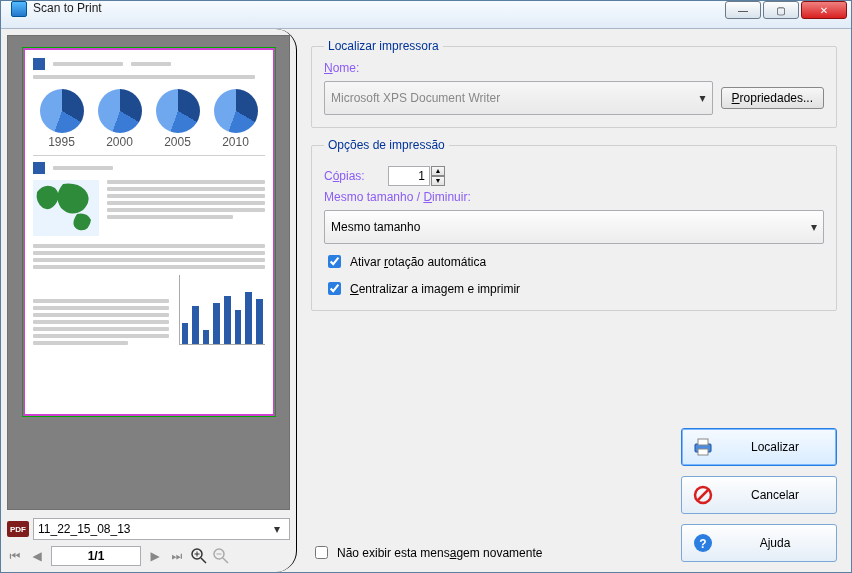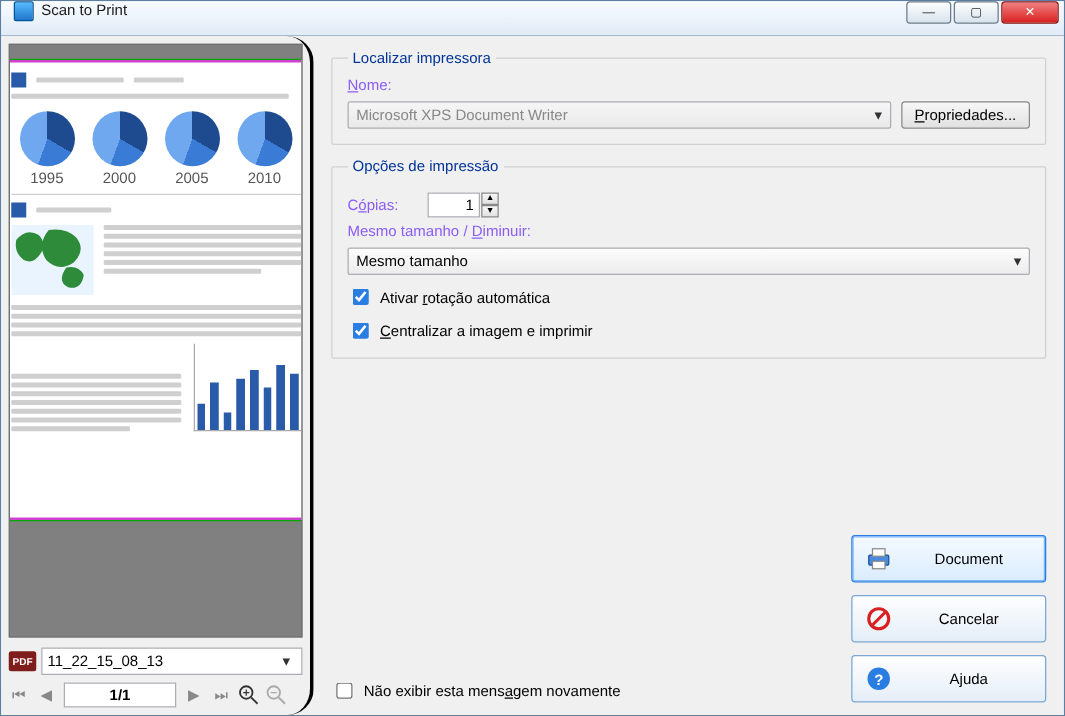--- a/index.html
+++ b/index.html
@@ -5,21 +5,21 @@
   * { box-sizing: border-box; font-family: "Segoe UI", Tahoma, sans-serif; font-size: 12px; }
   body { margin: 0; background: #cde; width: 852px; height: 573px; overflow: hidden; }
   .window { width: 852px; height: 573px; background: #fff; border: 1px solid #5a7fa0; box-shadow: 0 0 4px rgba(0,0,0,.3); display: flex; flex-direction: column; }
   .titlebar { height: 28px; background: linear-gradient(#f7fbff,#e1ecf7); border-bottom:1px solid #a8b8c8; display:flex; align-items:flex-start; padding:0 4px; }
   .titlebar .app-icon { width:16px; height:16px; margin:0 6px; background:linear-gradient(#5bf,#27c); border:1px solid #059; border-radius:2px; }
   .titlebar .title { flex:1; color:#1a1a1a; }
   .winbtns { display:flex; gap:2px; }
   .winbtn { width:36px; height:18px; border:1px solid #6a7a8a; border-radius:3px; background:linear-gradient(#fefefe,#d8e3ec); display:flex; align-items:center; justify-content:center; color:#2a2a2a; font-size:10px; cursor:pointer; }
   .winbtn.close { background:linear-gradient(#f08080,#d92020); border-color:#8a1010; color:#fff; width:46px; }
   .content { flex:1; display:flex; background:#f0f0f0; }
-  .left-pane { width:250px; background:#f0f0f0; border-right:3px solid #000000; display:flex; flex-direction:column; padding:6px;border-radius:21px; }
+  .left-pane { width:296px; background:#f0f0f0; border-right:1px solid #000000; display:flex; flex-direction:column; padding:6px;border-radius:21px; }
   .preview-frame { flex:1; background:#808080; border:1px solid #707070; display:flex; flex-direction:column; align-items:center; padding:12px 0; overflow:hidden; }
   .page { width:252px; height:368px; background:#fff; border:2px solid #d040d0; outline:1px solid #0a0; position:relative; padding:8px; }
   .pg-row { display:flex; align-items:center; gap:8px; }
   .sq { width:12px; height:12px; background:#2a5ba8; }
   .line { height:4px; background:#cfcfcf; border-radius:1px; }
   .pies { display:flex; justify-content:space-around; margin:10px 0 2px; }
   .pie { width:44px; height:44px; border-radius:50%; background:conic-gradient(#1e4b8f 0 120deg,#3a7bd5 120deg 200deg,#6fa8ee 200deg 360deg);}
   .yrs { display:flex; justify-content:space-around; font-size:7px; color:#555; margin-bottom:6px;}
   .hr { height:1px; background:#cfcfcf; margin:6px 0;}
   .map { width:66px; height:56px; }
@@ -32,21 +32,21 @@
   .combo-arrow { width:16px; text-align:center; color:#333; cursor:pointer; }
   .nav-row { display:flex; align-items:center; gap:6px; margin-top:6px; }
   .nav-btn { width:16px; height:16px; color:#888; display:flex; align-items:center; justify-content:center; cursor:pointer; }
   .page-num { width:90px; height:20px; border:1px solid #abadb3; background:#fff; text-align:center; font-weight:bold; }
   .right-pane { flex:1; padding:10px 14px 10px 14px; display:flex; flex-direction:column; }
   fieldset { border:1px solid #d0d0d0; border-radius:2px; margin:0 0 10px 0; padding:8px 12px 12px; }
   legend { color:#003399; padding:0 4px; }
   .row { display:flex; align-items:center; gap:8px; margin-top:6px; }
   label.txt { color:#8b5cf6; }
   .und { text-decoration: underline; }
-  .combo { height:22px; border:1px solid #abadb3; background:linear-gradient(#f6f6f6,#e9e9e9); display:flex; align-items:center; padding:4px 6px; flex:1; border-radius:2px; }
+  .combo { height:22px; border:1px solid #abadb3; background:linear-gradient(#f6f6f6,#e9e9e9); display:flex; align-items:center; padding:16px 6px; flex:1; border-radius:2px; }
   .combo .arrow { margin-left:auto; color:#333; }
   .btn { height:22px; border:1px solid #888; background:linear-gradient(#f7f7f7,#e1e1e1); padding:0 10px; border-radius:3px; cursor:pointer; display:flex; align-items:center; }
   .spin { display:flex; align-items:center; }
   .spin input { width:42px; height:20px; text-align:right; border:1px solid #abadb3; padding:0 4px;}
   .spin .arrows { display:flex; flex-direction:column; margin-left:1px;}
   .spin .arrows div { width:14px; height:10px; border:1px solid #888; background:linear-gradient(#f7f7f7,#e1e1e1); font-size:7px; line-height:8px; text-align:center; cursor:pointer;}
   .chk { display:flex; align-items:center; gap:6px; margin-top:8px; }
   .chk input { accent-color:#2a7de1; }
   .action-col { margin-top:auto; display:flex; flex-direction:column; gap:10px; align-items:flex-end; }
   .big-btn { width:156px; height:38px; border:1px solid #7aa7d8; background:linear-gradient(#fefefe,#e4eef8); border-radius:3px; display:flex; align-items:center; padding:0 10px; gap:10px; cursor:pointer; }
@@ -231,21 +231,21 @@
         <div style="flex:1"></div>
         <div class="action-col">
           <div class="big-btn primary">
             <div class="ic">
               <svg width="22" height="22" viewBox="0 0 22 22">
                   <rect x="3" y="8" width="16" height="8" rx="1" fill="#4a8be0" stroke="#15509a"></rect>
                   <rect x="6" y="3" width="10" height="6" fill="#fff" stroke="#888"></rect>
                   <rect x="6" y="13" width="10" height="6" fill="#fff" stroke="#888"></rect>
                 </svg>
             </div>
-            <span class="lbl">Document</span>
+            <span class="lbl">Localizar</span>
           </div>
           <div class="big-btn">
             <div class="ic">
               <svg width="20" height="20" viewBox="0 0 20 20">
                   <circle cx="10" cy="10" r="8" fill="none" stroke="#d92020" stroke-width="2.5"></circle>
                   <line x1="5" y1="15" x2="15" y2="5" stroke="#d92020" stroke-width="2.5"></line>
                 </svg>
             </div>
             <span class="lbl">Cancelar</span>
           </div>

